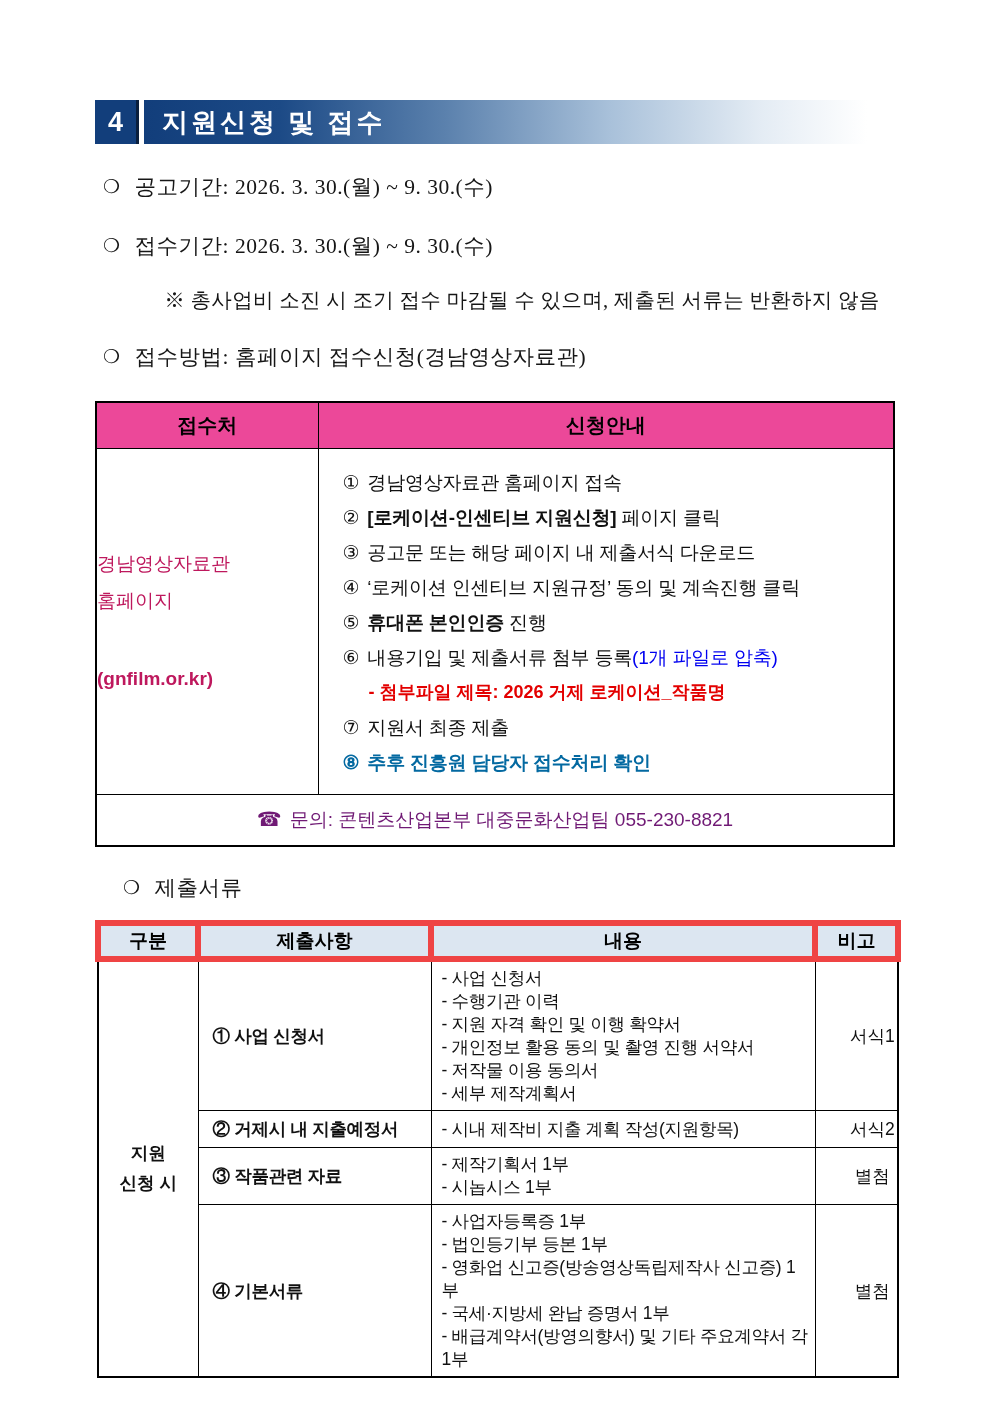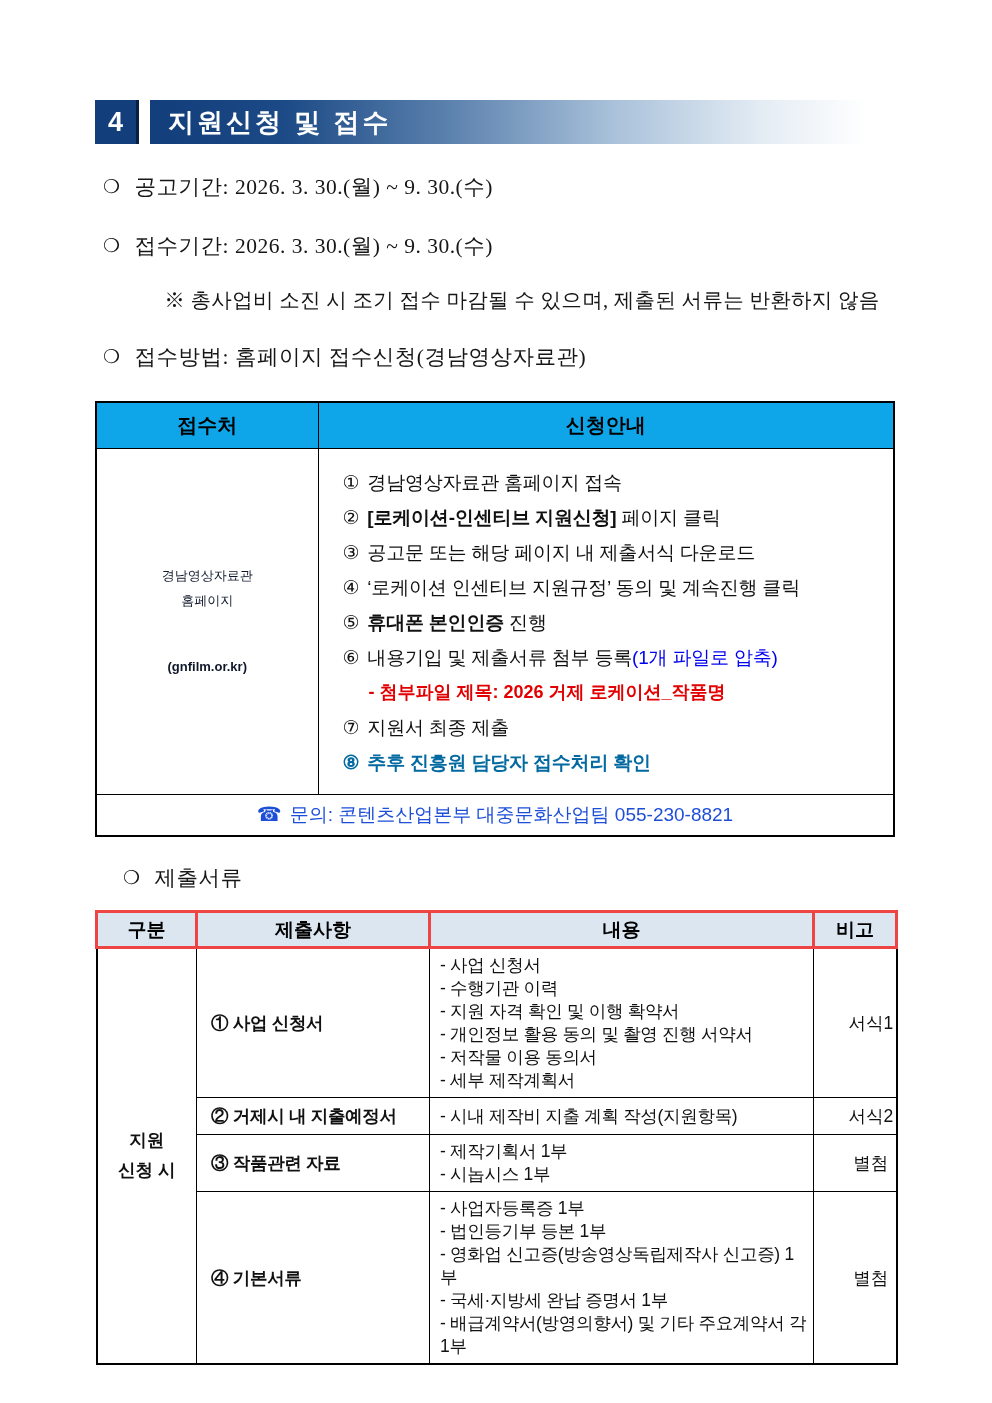--- a/index.html
+++ b/index.html
@@ -15,21 +15,21 @@
   
   .sec-header { display: flex; align-items: stretch; height: 44px; margin-bottom: 28px; }
   .sec-num {
     width: 44px; height: 44px;
     background: #123e7b;
     color: #fff; font-weight: bold; font-size: 27px;
     display: flex; align-items: center; justify-content: center;
     border-right: 3px solid #0a1f3d;
   }
   .sec-bar {
-    flex: 1; margin-left: 11px;
+    flex: 1; margin-left: 5px;
     background: linear-gradient(90deg, #123e7b 0%, #1c4a86 18%, #5b81ad 40%, #a9c1da 62%, #e4ecf4 82%, #ffffff 96%);
     color: #fff; font-weight: bold; font-size: 26px;
     display: flex; align-items: center;
     padding-left: 18px; letter-spacing: 3px;
   }
 
   
   .bullet-line {
     font-family: "Liberation Serif", serif;
     font-size: 21.5px; color: #161616;
@@ -46,48 +46,48 @@
     font-family: "Liberation Serif", serif;
     font-size: 21px; color: #161616;
     margin: -2px 0 32px 52px; letter-spacing: 0.5px;
   }
   .url-line a { color: #0000ee; text-decoration: underline; }
 
   
   table { border-collapse: collapse; }
   .tbl1 { width: 800px; border: 2px solid #000; }
   .tbl1 th {
-    background: #0ea5e9; border: 1px solid #000;
+    background: #ec4899; border: 1px solid #000;
     font-size: 20px; font-weight: bold; color: #000;
     height: 46px; text-align: center; vertical-align: middle;
   }
   .tbl1 td { border: 1px solid #000; vertical-align: middle; }
   .col-office { width: 222px; }
-  .office-cell { text-align: center; font-size: 13px; line-height: 1.95; color: #0f172a; }
+  .office-cell { text-align: left; font-size: 19px; line-height: 1.95; color: #be185d; }
   .office-cell .bold { font-weight: bold; margin-top: 40px; }
   .steps-cell { padding: 16px 10px 14px 24px; }
   .step-line { font-size: 19px; color: #111; line-height: 35px; letter-spacing: -0.2px; }
   .step-line .num { margin-right: 8px; }
   .step-bold { font-weight: bold; }
   .step-blue { color: #0000f0; }
   .step-line.blue-bold { color: #0369a1; font-weight: bold; }
   .step-sub { color: #e30000; font-weight: bold; font-size: 18px; line-height: 35px; padding-left: 26px; }
-  .contact-cell { height: 42px; text-align: center; font-size: 19px; color: #1d4ed8; }
+  .contact-cell { height: 52px; text-align: center; font-size: 19px; color: #701a75; }
   .contact-cell .phone { font-size: 20px; margin-right: 8px; }
 
   
   .docs-bullet {
     font-family: "Liberation Serif", serif;
     font-size: 21.5px; color: #161616;
     display: flex; align-items: baseline;
     margin: 26px 0 18px 28px; letter-spacing: 0.5px;
   }
   .tbl2 { width: 800px; border: 2px solid #000; table-layout: fixed; }
   .tbl2 th {
-    background: #dce6f1; border: 3px solid #ef4444;
+    background: #dce6f1; border: 6px solid #ef4444;
     font-size: 19px; font-weight: bold; color: #000;
     height: 36px; text-align: center; vertical-align: middle;
   }
   .tbl2 td { border: 1px solid #000; vertical-align: middle; font-size: 17.5px; color: #111; }
   .col-group { width: 100px; }
   .col-item { width: 233px; }
   .col-content { width: 384px; }
   .col-note { width: 83px; }
   .group-cell { text-align: center; font-size: 18.5px; font-weight: bold; line-height: 1.7; }
   .item-cell { padding: 6px 4px 6px 14px; font-weight: bold; font-size: 18px; letter-spacing: -0.3px; }

